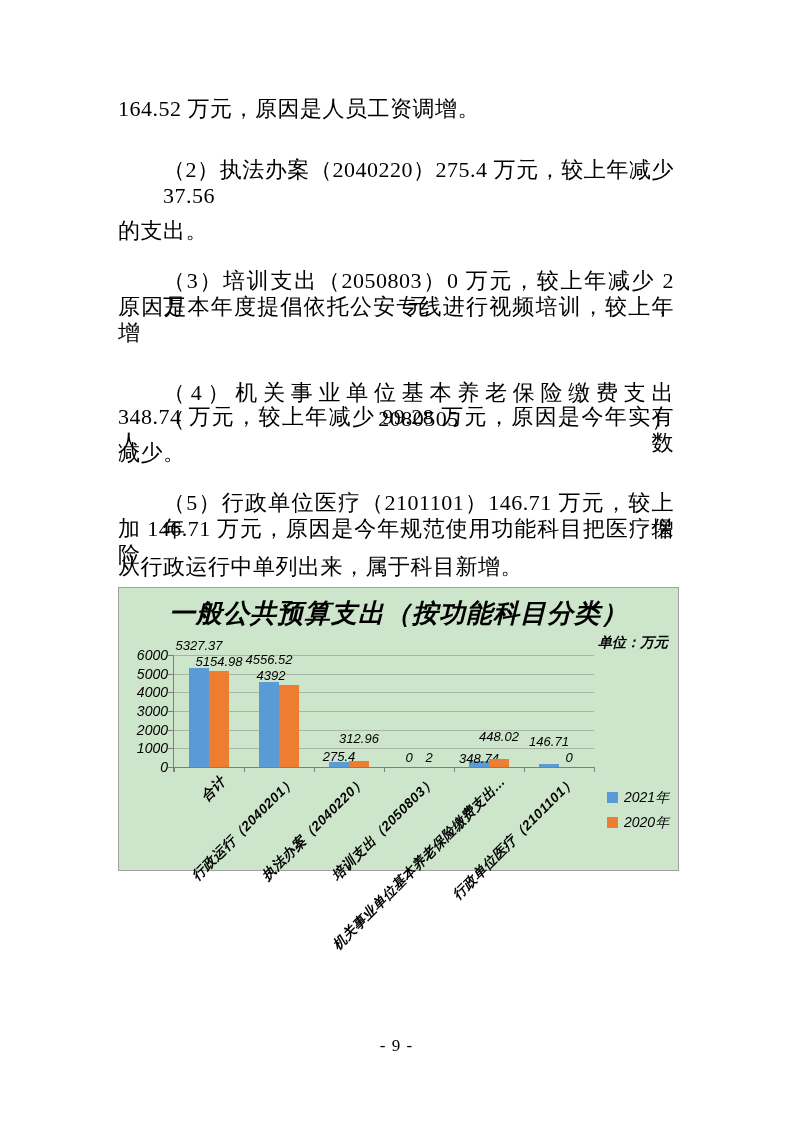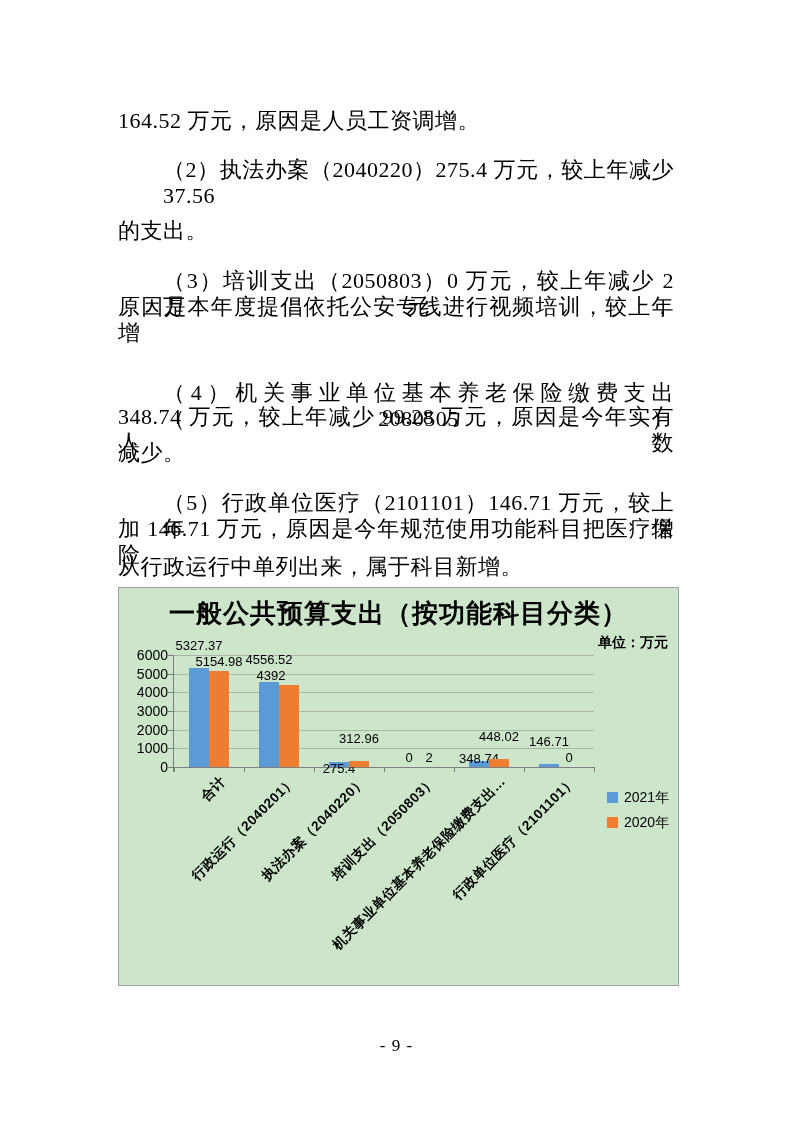--- a/index.html
+++ b/index.html
@@ -4,23 +4,23 @@
 <style>
   html,body{margin:0;padding:0;}
   .page{position:relative;width:793px;height:1122px;background:#ffffff;overflow:hidden;
         font-family:"Liberation Serif","DejaVu Serif",serif;color:#000;}
   
   .bl{position:absolute;left:118px;width:556px;box-sizing:border-box;
       font-size:22px;line-height:26px;letter-spacing:0.5px;white-space:normal;}
   .bl.indent{padding-left:45px;margin-top:11px;}
   .bl.full{text-align:justify;text-align-last:justify;}
   
-  .chart{position:absolute;left:118px;top:587px;width:561px;height:399px;
+  .chart{position:absolute;left:118px;top:587px;width:561px;height:284px;
          background:#cde5ca;border:1px solid #a0a0a0;box-sizing:border-box;
-         font-family:"Liberation Sans","DejaVu Sans",sans-serif;}
+         font-family:"Liberation Sans","DejaVu Sans",sans-serif;font-style:italic;}
   .chart-title{position:absolute;left:0;top:8px;width:100%;text-align:center;
                font-size:26px;font-weight:700;letter-spacing:1px;}
   .unit-label{position:absolute;right:10px;top:46px;font-size:14px;font-weight:700;}
   .plot{position:absolute;left:55px;top:67px;width:420px;height:112px;}
   .gridline{position:absolute;left:0;width:420px;height:0;border-top:1px solid #a6b5a4;}
   .axis-x{position:absolute;left:0;top:112px;width:420px;height:0;border-top:1px solid #7f7f7f;}
   .axis-y{position:absolute;left:-1px;top:0;width:0;height:117px;border-left:1px solid #7f7f7f;}
   .ytick{position:absolute;width:5px;height:0;border-top:1px solid #7f7f7f;left:-6px;}
   .xtick{position:absolute;width:0;height:5px;border-left:1px solid #7f7f7f;top:112px;}
   .ylab{position:absolute;right:426px;width:60px;text-align:right;font-size:14px;line-height:14px;}
@@ -33,21 +33,21 @@
   .swatch{width:11px;height:11px;margin-right:6px;display:inline-block;}
   .legend-label{font-size:14px;line-height:12px;}
   .page-number{position:absolute;left:0;top:1036px;width:100%;text-align:center;
                font-size:17px;letter-spacing:1px;}
 </style>
 </head>
 <body>
 
 <div class="page">
 
-  <div class="bl" style="top:108px">164.52 万元，原因是人员工资调增。</div>
+  <div class="bl" style="top:96px">164.52 万元，原因是人员工资调增。</div>
   <div class="bl indent full" style="top:146px">（2）执法办案（2040220）275.4 万元，较上年减少 37.56</div>
   <div class="bl" style="top:218px">的支出。</div>
   <div class="bl indent full" style="top:257px">（3）培训支出（2050803）0 万元，较上年减少 2 万元，</div>
   <div class="bl full" style="top:294px">原因是本年度提倡依托公安专线进行视频培训，较上年增</div>
   <div class="bl indent full" style="top:369px">（4）机关事业单位基本养老保险缴费支出（2080505）</div>
   <div class="bl full" style="top:404px">348.74 万元，较上年减少 99.28 万元，原因是今年实有人数</div>
   <div class="bl" style="top:440px">减少。</div>
   <div class="bl indent full" style="top:479px">（5）行政单位医疗（2101101）146.71 万元，较上年增</div>
   <div class="bl full" style="top:516px">加 146.71 万元，原因是今年规范使用功能科目把医疗保险</div>
   <div class="bl" style="top:554px">从行政运行中单列出来，属于科目新增。</div>
@@ -83,21 +83,21 @@
         <div class="xtick" style="left: 140px;"></div>
         <div class="xtick" style="left: 210px;"></div>
         <div class="xtick" style="left: 280px;"></div>
         <div class="xtick" style="left: 350px;"></div>
         <div class="xtick" style="left: 420px;"></div>
         <div class="bar" style="left: 15px; height: 99.4442px; background: rgb(91, 155, 213);"></div>
         <div class="dlab" style="left: 25px; top: -16.4442px;">5327.37</div>
         <div class="bar" style="left: 85px; height: 85.055px; background: rgb(91, 155, 213);"></div>
         <div class="dlab" style="left: 95px; top: -2.05504px;">4556.52</div>
         <div class="bar" style="left: 155px; height: 5.1408px; background: rgb(91, 155, 213);"></div>
-        <div class="dlab" style="left: 165px; top: 107px; text-align: center;">275.4</div>
+        <div class="dlab" style="left: 165px; top: 95px; text-align: center;">275.4</div>
         <div class="dlab" style="left: 235px; top: 96px;">0</div>
         <div class="bar" style="left: 295px; height: 6.50981px; background: rgb(91, 155, 213);"></div>
         <div class="dlab" style="left: 305px; top: 97px; text-align: center;">348.74</div>
         <div class="bar" style="left: 365px; height: 2.73859px; background: rgb(91, 155, 213);"></div>
         <div class="dlab" style="left: 375px; top: 80.2614px;">146.71</div>
         <div class="bar" style="left: 35px; height: 96.2263px; background: rgb(237, 125, 49);"></div>
         <div class="dlab" style="left: 45px; top: -0.226293px;">5154.98</div>
         <div class="bar" style="left: 105px; height: 81.984px; background: rgb(237, 125, 49);"></div>
         <div class="dlab" style="left: 97px; top: 14.016px;">4392</div>
         <div class="bar" style="left: 175px; height: 5.84192px; background: rgb(237, 125, 49);"></div>

